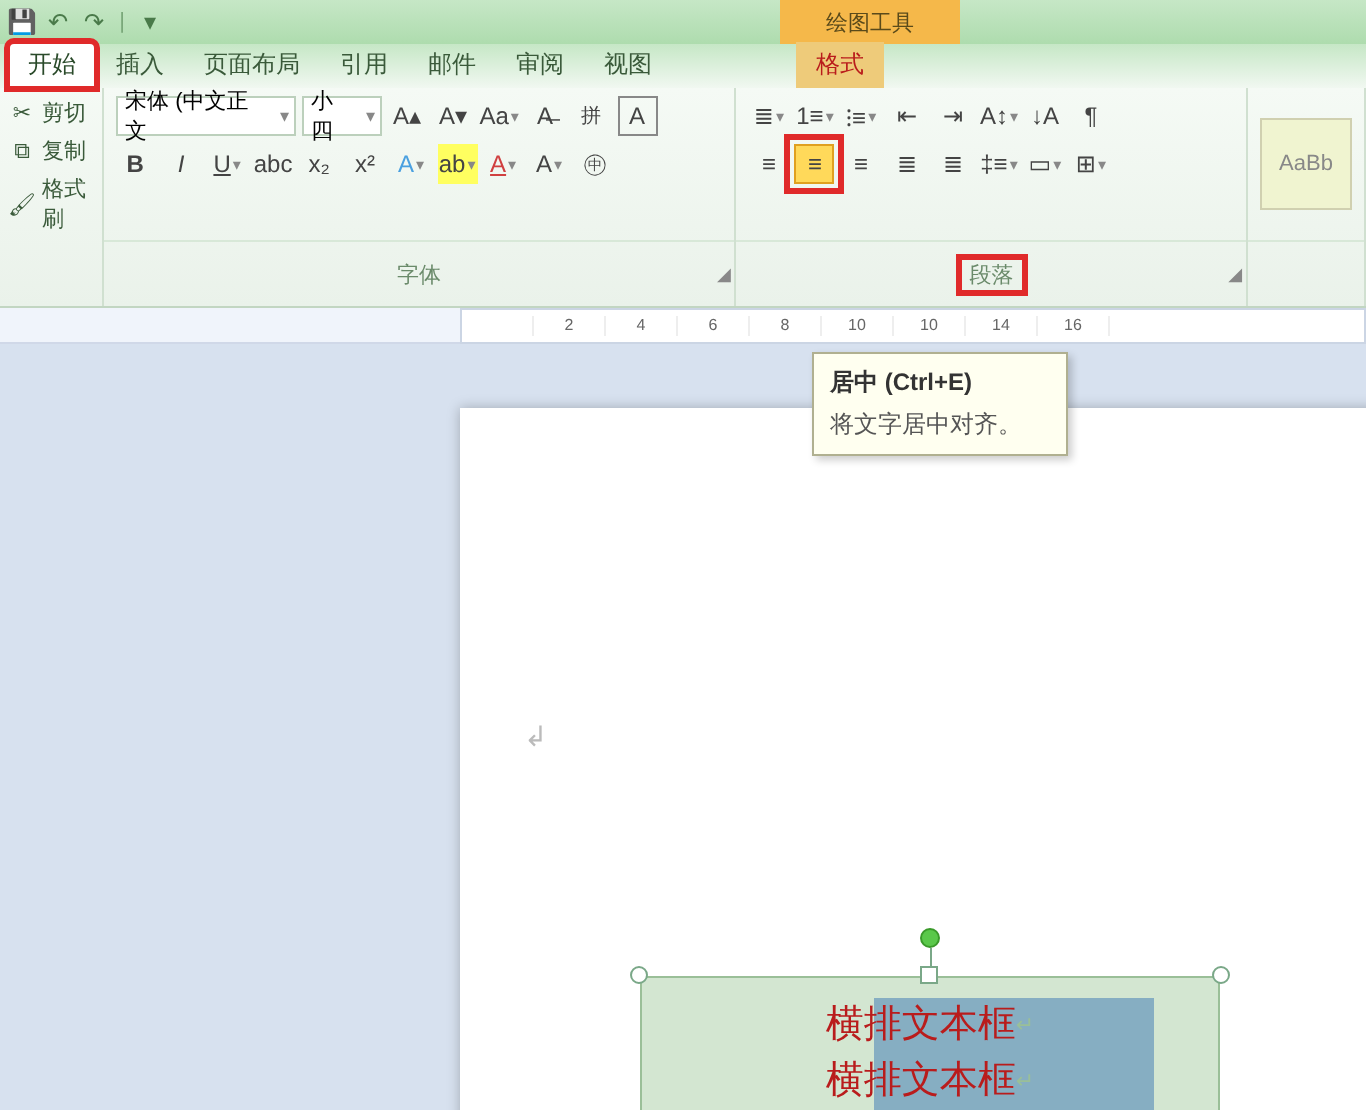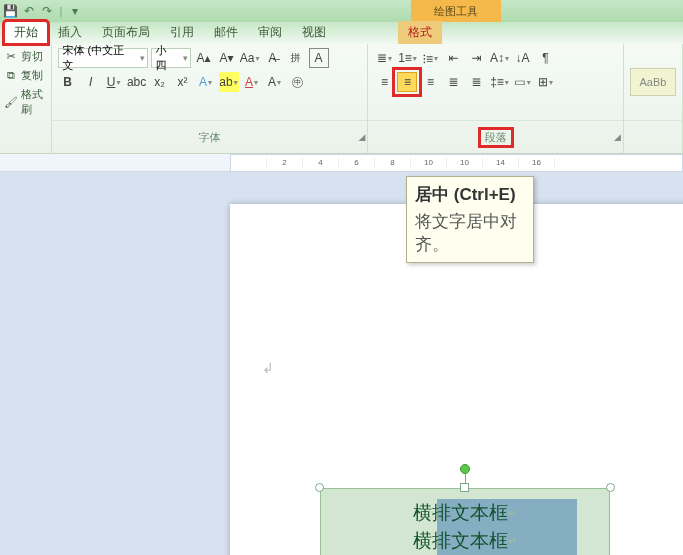--- a/index.html
+++ b/index.html
@@ -4,21 +4,21 @@
 <style>
 * { box-sizing: border-box; margin: 0; padding: 0; font-family: "Microsoft YaHei", "SimSun", sans-serif; }
 body { background: #fff; width: 683px; height: 555px; overflow: hidden; position: relative; }
 
 
 .titlebar { height: 22px; background: linear-gradient(#c6e7c6, #aedcae); display: flex; align-items: center; padding: 0 4px; font-size: 11px; color: #3a5a3a; }
 .qat { display: flex; gap: 4px; align-items: center; }
 .qat-icon { width: 14px; height: 14px; display: inline-flex; align-items: center; justify-content: center; font-size: 12px; color: #4a7a4a; }
 .qat-sep { width: 6px; text-align: center; color: #7aa87a; }
 .titlebar-center { flex: 1; display: flex; align-items: center; justify-content: flex-end; gap: 8px; }
-.context-tab { position: absolute; left: 411px; top: 0; width: 90px; height: 22px; background: #f5b84a; color: #5a4a1a; font-size: 11px; display: flex; align-items: center; justify-content: center; }
+.context-tab { position: absolute; left: 390px; top: 0; width: 90px; height: 22px; background: #f5b84a; color: #5a4a1a; font-size: 11px; display: flex; align-items: center; justify-content: center; }
 .doc-title { color: #888; font-size: 11px; white-space: nowrap; }
 
 
 .tabs { height: 22px; background: linear-gradient(#c6e7c6, #f1f8f1); display: flex; align-items: flex-end; padding-left: 4px; font-size: 12px; position: relative; }
 .tab { padding: 3px 10px; color: #3a5a3a; cursor: pointer; }
 .tab.active { background: #fff; border-top-left-radius: 3px; border-top-right-radius: 3px; color: #2a4a2a; }
 .tab.format { position: absolute; left: 398px; background: #eecb7a; color: #b91c1c; }
 .red-box { outline: 3px solid #e02a2a; outline-offset: -1px; }
 
 
@@ -32,46 +32,46 @@
 .group-label .launcher { position: absolute; right: 2px; font-size: 9px; color: #888; }
 .row { display: flex; align-items: center; gap: 3px; }
 .sel { height: 20px; border: 1px solid #bcd0bc; background: #fff; font-size: 11px; padding: 0 14px 0 4px; position: relative; display: inline-flex; align-items: center; }
 .sel::after { content: "▾"; position: absolute; right: 2px; font-size: 9px; color: #888; }
 .btn { width: 20px; height: 20px; border: 1px solid transparent; display: inline-flex; align-items: center; justify-content: center; font-size: 12px; color: #444; background: transparent; }
 .btn.drop::after { content: "▾"; font-size: 8px; margin-left: 1px; color: #888; }
 .btn.active-center { background: #ffd95a; border: 1px solid #e0a020; }
 .group-font { width: 320px; }
 .group-para { width: 258px; }
 .group-styles { flex: 1; }
-.style-swatch { width: 46px; height: 28px; border: 1px solid #d0d0b0; background: #f0f4d0; font-size: 11px; color: #888; display: flex; align-items: center; justify-content: center; }
+.style-swatch { width: 46px; height: 46px; border: 1px solid #d0d0b0; background: #f0f4d0; font-size: 11px; color: #888; display: flex; align-items: center; justify-content: center; }
 
 
 .center-wrap { padding: 0; }
 .center-wrap.red-box { outline: 3px solid #e02a2a; outline-offset: 2px; }
 .para-label-box.red-box { outline: 3px solid #e02a2a; outline-offset: 0; padding: 0 4px; }
 
 
 .ruler-area { background: #f0f4fb; height: 18px; position: relative; border-bottom: 1px solid #d0d8e8; }
 .ruler { position: absolute; left: 230px; right: 0; top: 0; height: 18px; background: #fff; border: 1px solid #cbd5e4; font-size: 8px; color: #666; display: flex; align-items: center; overflow: hidden; }
 .ruler-tick { width: 36px; text-align: center; border-right: 1px solid #eee; height: 10px; line-height: 10px; }
 
 
-.tooltip { position: absolute; left: 406px; top: 176px; width: 128px; background: #fffff0; border: 1px solid #b0b090; box-shadow: 2px 2px 4px rgba(0,0,0,0.2); padding: 6px 8px; font-size: 17px; z-index: 50; }
+.tooltip { position: absolute; left: 406px; top: 176px; width: 128px; background: #fffff0; border: 1px solid #b0b090; box-shadow: 2px 2px 4px rgba(0,0,0,0.2); padding: 6px 8px; font-size: 12px; z-index: 50; }
 .tooltip .tt-title { font-weight: bold; margin-bottom: 4px; color: #333; }
 .tooltip .tt-body { color: #555; }
 
 
 .canvas { position: absolute; left: 0; right: 0; top: 172px; bottom: 0; background: #d7e1ef; }
 .page { position: absolute; left: 230px; top: 32px; width: 520px; height: 400px; background: #fff; box-shadow: 0 0 6px rgba(0,0,0,0.25); }
 
 
 .shape-wrap { position: absolute; left: 320px; top: 316px; width: 290px; height: 164px; }
 .shape { width: 100%; height: 100%; background: #d3e6d1; border: 1px solid #9abf98; position: relative; }
 .shape-inner-sel { position: absolute; left: 116px; top: 10px; width: 140px; height: 142px; background: #86aec2; }
-.shape-text { position: absolute; left: 0; right: 0; top: 10px; text-align: center; font-size: 19px; font-family: "SimSun", serif; color: #14532d; line-height: 28px; }
+.shape-text { position: absolute; left: 0; right: 0; top: 10px; text-align: center; font-size: 19px; font-family: "SimSun", serif; color: #b91c1c; line-height: 28px; }
 .shape-text .line::after { content: "↵"; font-size: 11px; color: #9abf98; vertical-align: top; }
 .handle { width: 9px; height: 9px; background: #fff; border: 1px solid #7aa888; border-radius: 50%; position: absolute; }
 .h-tl { left: -5px; top: -5px; } .h-tm { left: 50%; top: -5px; margin-left: -5px; border-radius: 0; } .h-tr { right: -5px; top: -5px; }
 .rot-handle { width: 10px; height: 10px; background: #5ac84a; border: 1px solid #3a9a2a; border-radius: 50%; position: absolute; left: 50%; margin-left: -5px; top: -24px; }
 .rot-line { position: absolute; left: 50%; top: -14px; width: 1px; height: 10px; background: #7aa888; }
 .para-mark { position: absolute; font-size: 14px; color: #bbb; font-family: serif; }
 </style>
 </head>
 <body>
 

